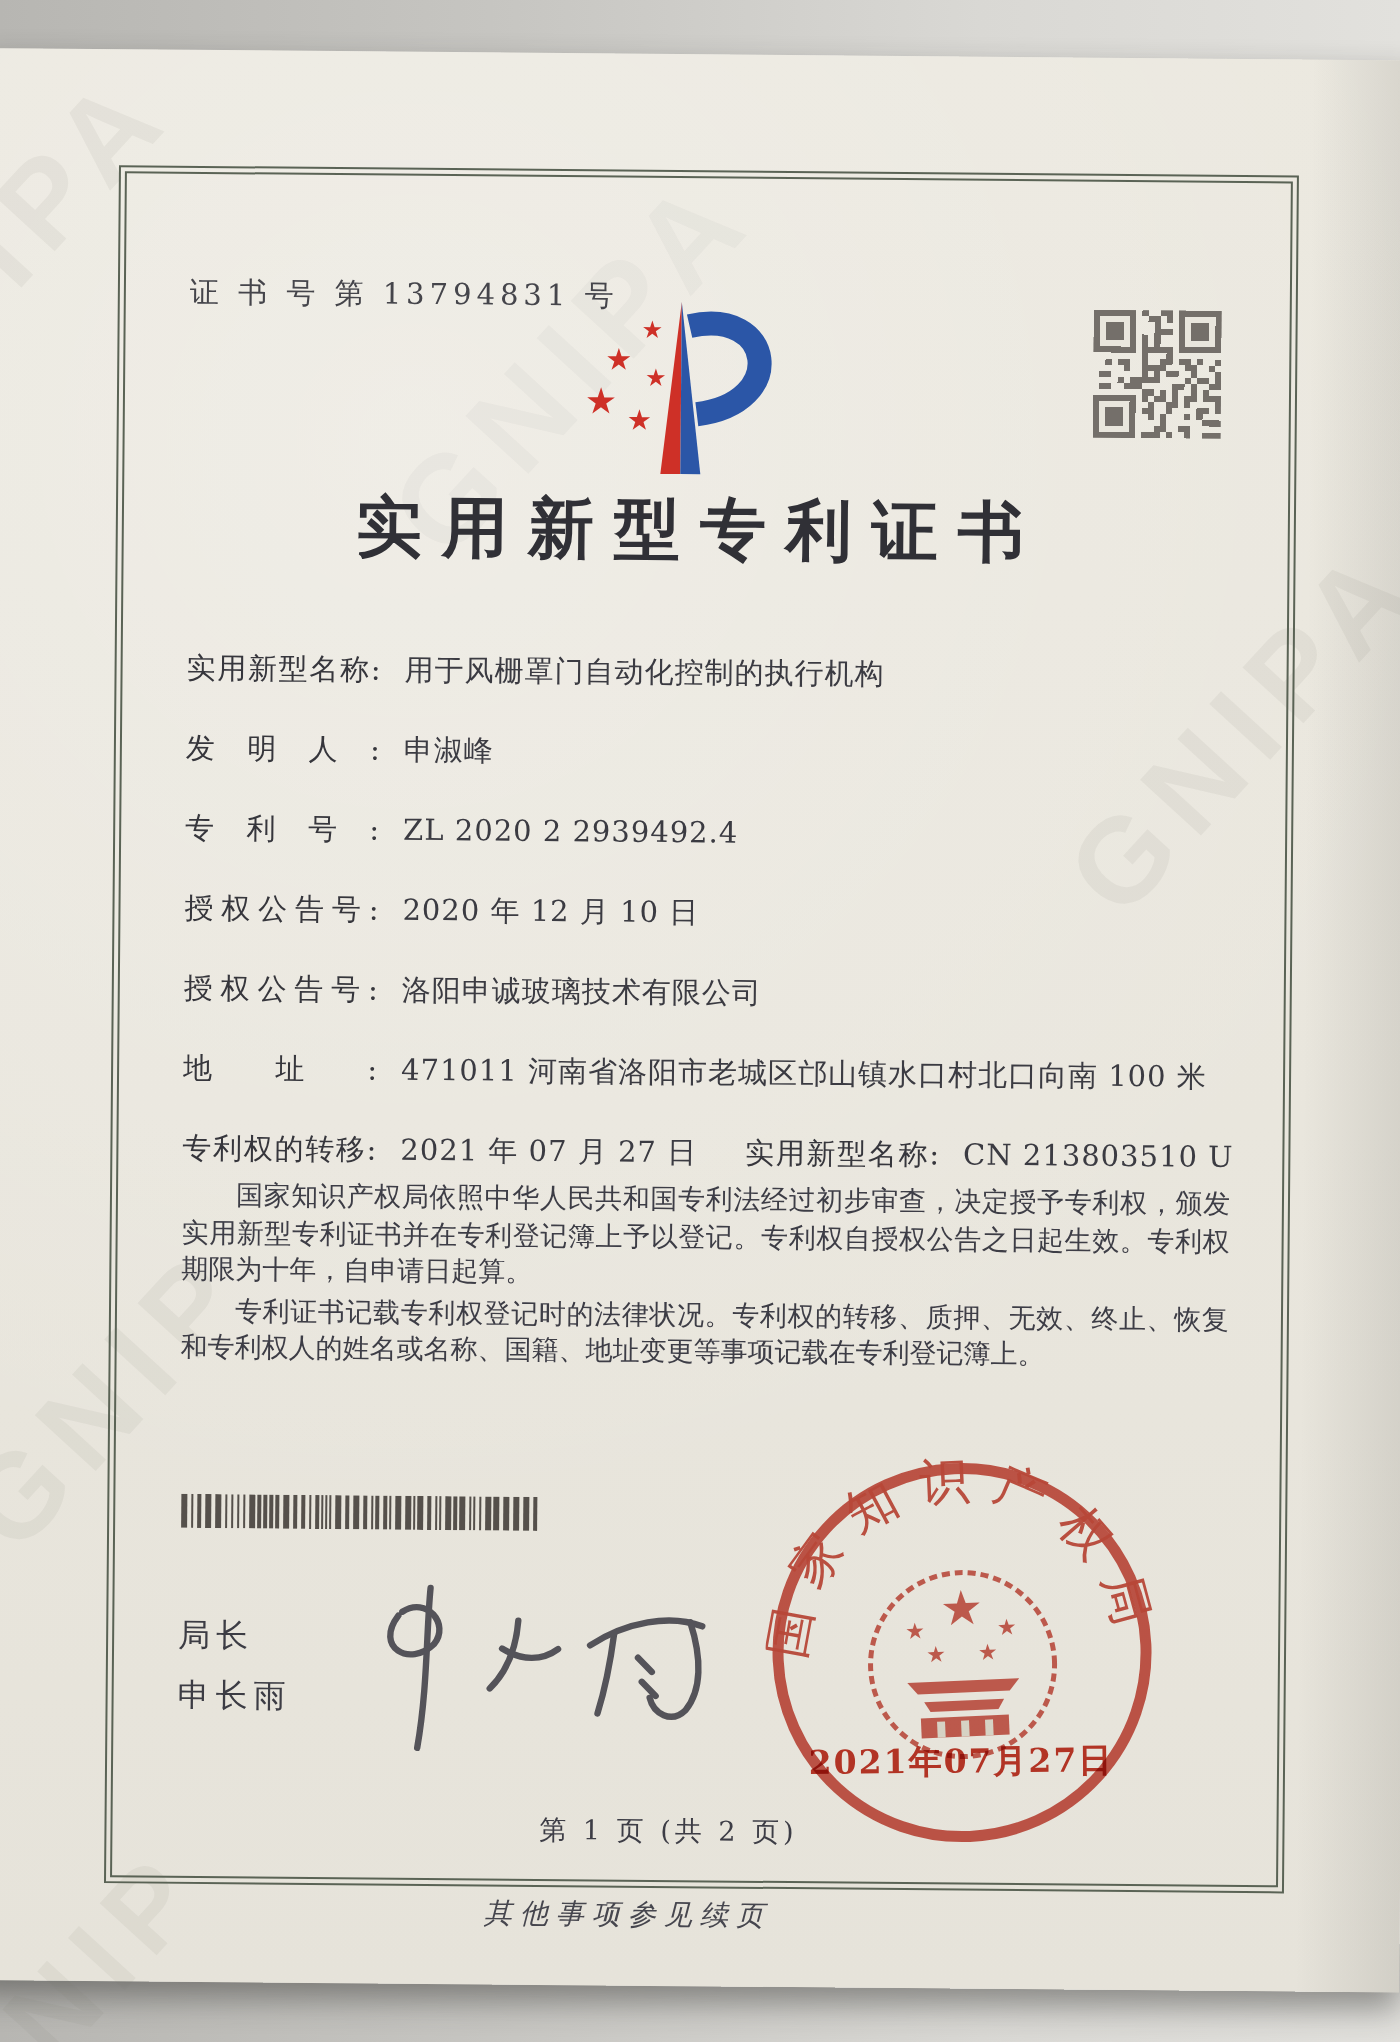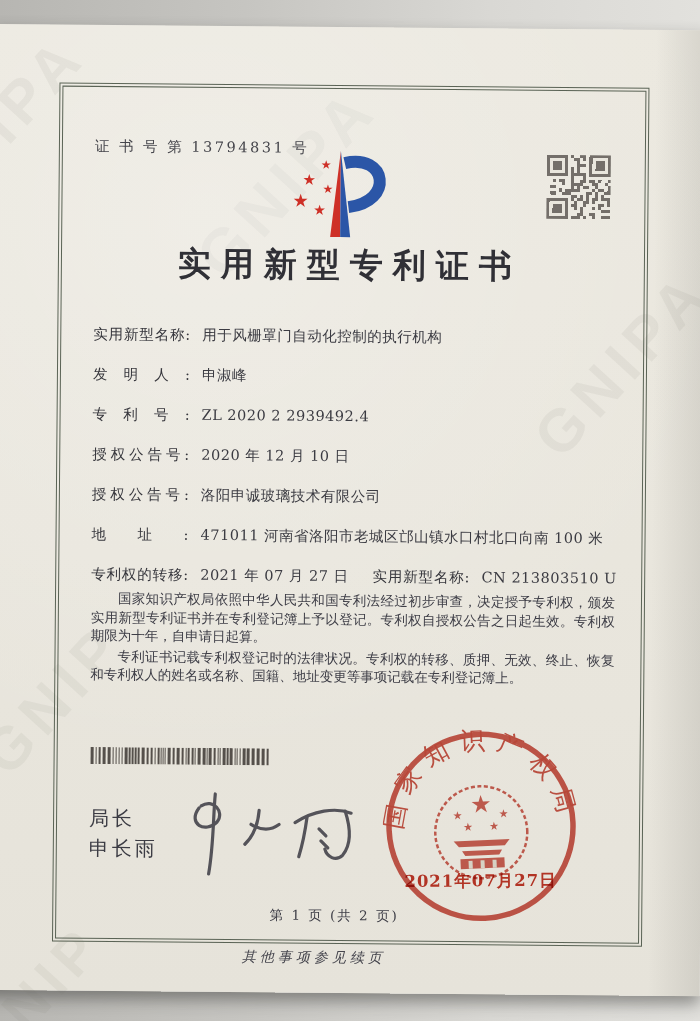--- a/index.html
+++ b/index.html
@@ -36,21 +36,21 @@
   .field-row{position:absolute;left:104px;width:540px;font-size:14.5px;color:#3b3b42;
     white-space:nowrap;display:flex;align-items:baseline;}
   .f-label{display:inline-block;width:97px;text-align:justify;text-align-last:justify;color:#36363c;flex:0 0 auto;margin-top:16px;}
   .f-value{margin-left:12px;letter-spacing:.5px;}
   .r0{top:284px}.r1{top:324px}.r2{top:364px}.r3{top:404px}.r4{top:444px}.r5{top:484px}.r6{top:524px}
   .pair-gap{display:inline-block;width:24px;flex:0 0 auto;}
   .paragraphs{position:absolute;left:104px;top:564px;width:524px;
     font-size:13.5px;line-height:18.5px;color:#3d3d46;text-align:justify;}
   .paragraphs p{margin:0 0 2px 0;text-indent:2em;}
   .barcode{position:absolute;left:104px;top:722px;width:182px;height:17px;}
-  .signer{position:absolute;left:104px;top:778px;font-size:20px;letter-spacing:3px;color:#3c3c44;line-height:30px;}
+  .signer{position:absolute;left:104px;top:778px;font-size:16px;letter-spacing:3px;color:#3c3c44;line-height:30px;}
   .signature{position:absolute;left:198px;top:760px;width:175px;height:95px;}
   .seal{position:absolute;left:398px;top:700px;width:196px;height:196px;
     mix-blend-mode:multiply;opacity:.9;transform:rotate(-3deg);}
   .seal-date{position:absolute;left:398px;top:842px;width:196px;text-align:center;
     font-size:16.5px;letter-spacing:1px;color:#c53a2b;mix-blend-mode:multiply;
     font-weight:600;transform:rotate(-1deg);}
   .page-no{position:absolute;left:68px;top:880px;width:564px;text-align:center;
     font-size:13.5px;letter-spacing:2px;color:#3d3d46;}
   .footer-note{position:absolute;left:48px;top:922px;width:564px;text-align:center;
     font-size:14px;font-style:italic;letter-spacing:4px;color:#46464e;}

